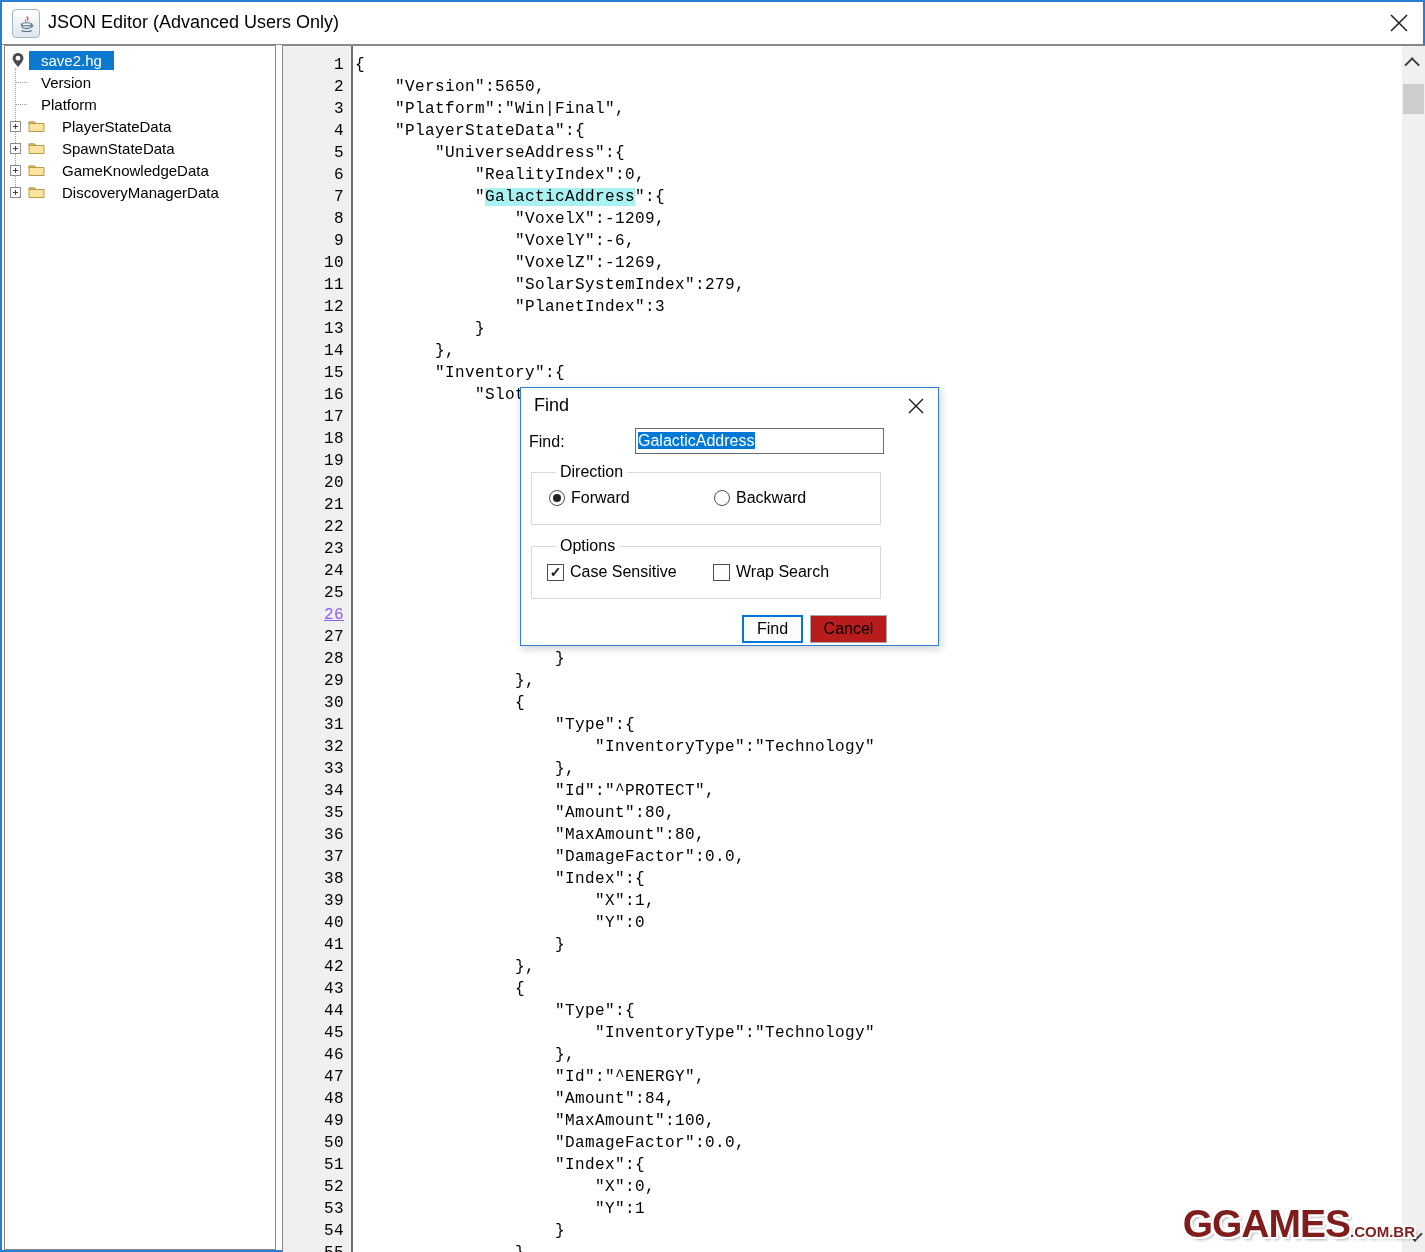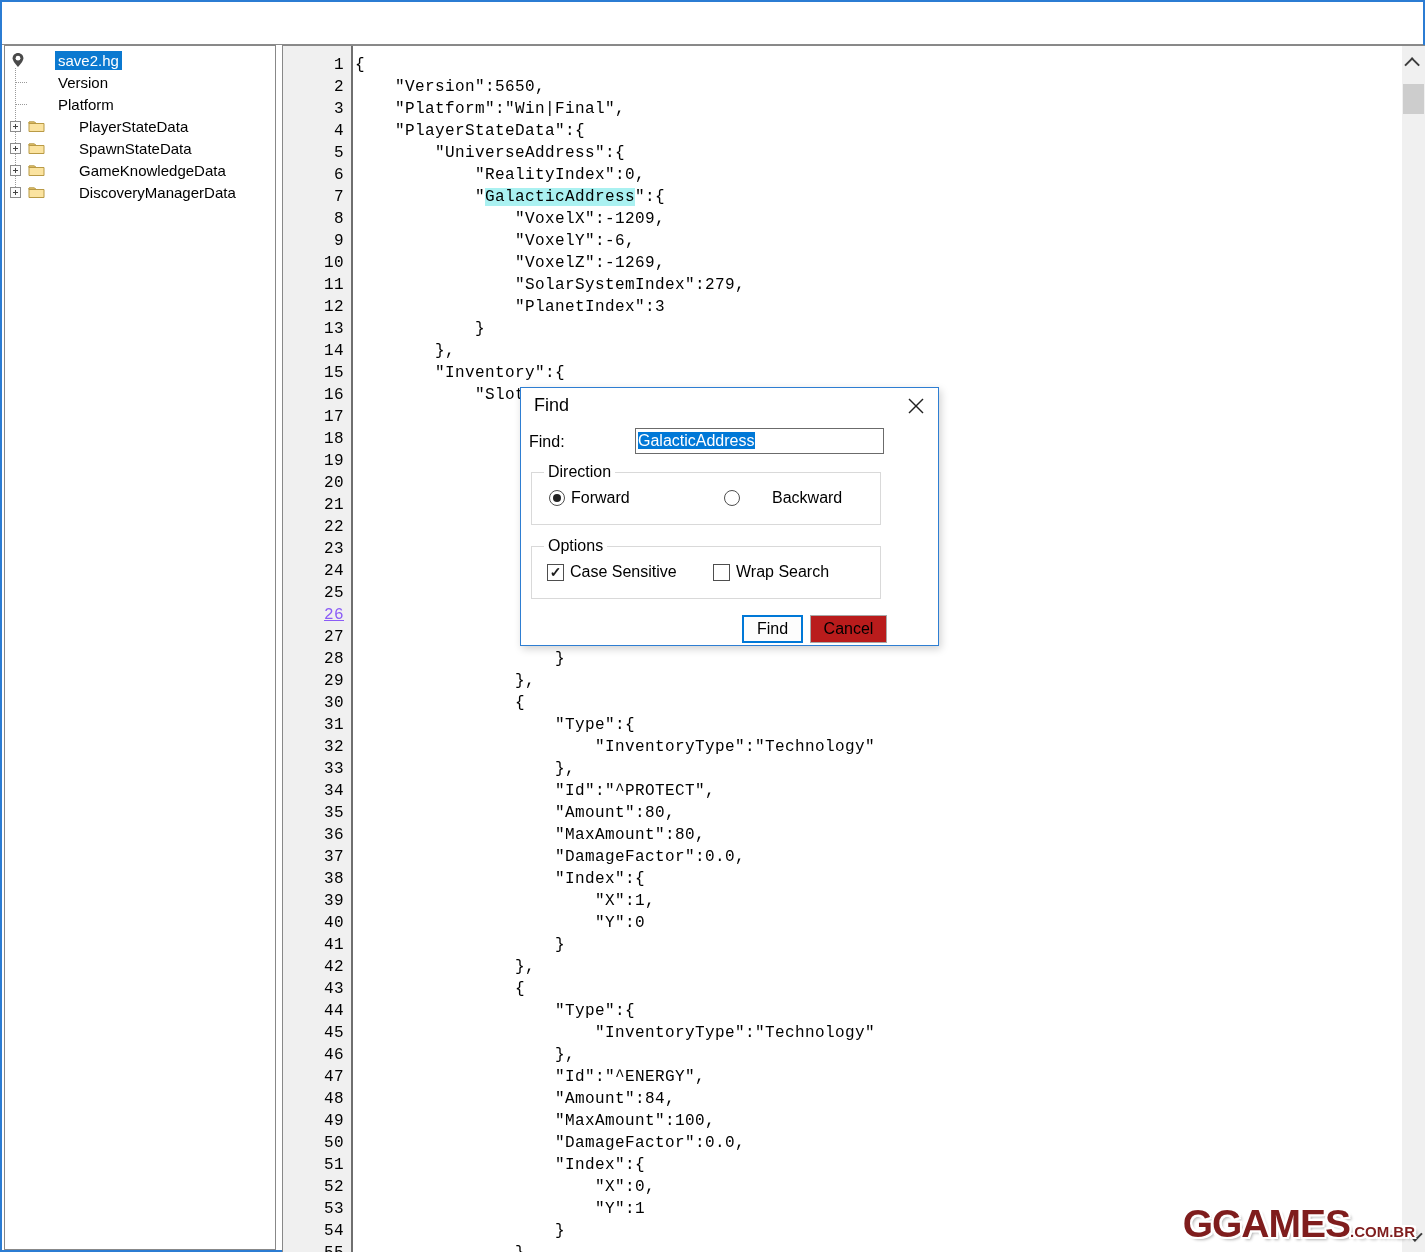--- a/index.html
+++ b/index.html
@@ -15,21 +15,21 @@
   .close-x{position:absolute;right:14px;top:11px;width:20px;height:20px;cursor:pointer;}
   .close-x svg{display:block;}
 
   
   .content-top-line{position:absolute;left:0;top:42px;right:0;height:1px;background:#8a8a8a;}
 
   .tree-panel{position:absolute;left:2px;top:43px;width:272px;height:1205px;background:#fff;
               border:1px solid #888;box-sizing:border-box;overflow:hidden;}
   .tree-row{position:relative;height:22px;display:flex;align-items:center;font-size:15px;white-space:nowrap;}
   .tree-row.root{margin-top:3px;}
-  .tree-label{padding:1px 3px;margin-left:26px;}
+  .tree-label{padding:1px 12px;}
   .tree-label.selected{background:#0b79d0;color:#fff;}
   .expand-box{width:11px;height:11px;border:1px solid #8c8c8c;background:#fcfcfc;box-sizing:border-box;
               margin-left:5px;margin-right:7px;position:relative;flex:0 0 auto;}
   .expand-box:before,.expand-box:after{content:"";position:absolute;background:#444;}
   .expand-box:before{left:2px;right:2px;top:4px;height:1px;}
   .expand-box:after{top:2px;bottom:2px;left:4px;width:1px;}
   .tree-conn{position:absolute;border-left:1px dotted #9a9a9a;left:10px;width:0;}
   .tree-stub{height:0;border-top:1px dotted #9a9a9a;width:12px;margin-left:10px;flex:0 0 auto;}
   .tree-stub.leafpad{margin-right:2px;}
   .pin-icon{width:14px;height:16px;margin-left:6px;margin-right:4px;flex:0 0 auto;}
@@ -64,21 +64,21 @@
                border:1px solid #2e7ed2;box-sizing:border-box;box-shadow:2px 3px 8px rgba(0,0,0,0.18);z-index:20;}
   .fd-title{position:absolute;left:13px;top:7px;font-size:18px;}
   .fd-close{position:absolute;right:12px;top:8px;width:20px;height:20px;cursor:pointer;}
   .fd-find-label{position:absolute;left:8px;top:45px;font-size:16px;}
   .fd-field{position:absolute;left:114px;top:40px;width:249px;height:26px;border:1px solid #6b6b6b;
             background:#fff;box-sizing:border-box;font-size:16px;line-height:24px;padding-left:2px;white-space:nowrap;overflow:hidden;}
   .fd-selection{background:#0078d7;color:#fff;}
   .groupbox{position:absolute;left:10px;width:350px;height:53px;border:1px solid #d9d9d9;box-sizing:border-box;}
   .groupbox.direction{top:84px;}
   .groupbox.options{top:158px;}
-  .gb-legend{position:absolute;top:-10px;left:12px;background:#fff;padding:0 4px;font-size:16px;}
+  .gb-legend{position:absolute;top:-10px;left:24px;background:#fff;padding:0 4px;font-size:16px;}
   .opt-item{position:absolute;top:16px;display:flex;align-items:center;font-size:16px;}
   .radio{width:16px;height:16px;border:1px solid #4e4e4e;border-radius:50%;box-sizing:border-box;
          margin-right:6px;background:#fff;display:flex;align-items:center;justify-content:center;flex:0 0 auto;}
   .radio .dot{width:8px;height:8px;border-radius:50%;background:#222;}
   .checkbox{width:17px;height:17px;border:1px solid #4e4e4e;box-sizing:border-box;background:#fff;
             margin-right:6px;display:flex;align-items:center;justify-content:center;flex:0 0 auto;
             font-size:14px;font-weight:bold;color:#1c1c1c;line-height:1;}
   .fd-btn{position:absolute;top:227px;height:28px;font-size:16px;display:flex;align-items:center;
           justify-content:center;box-sizing:border-box;cursor:pointer;}
   .fd-btn.find{left:221px;width:61px;background:#fdfdfd;border:2px solid #0078d7;}
@@ -90,20 +90,39 @@
              text-shadow:-2px -2px 0 #fff,2px -2px 0 #fff,-2px 2px 0 #fff,2px 2px 0 #fff,
                          0 -2px 0 #fff,0 2px 0 #fff,-2px 0 0 #fff,2px 0 0 #fff,3px 3px 3px rgba(0,0,0,.3);}
   .wm-main{font-size:39px;letter-spacing:-1px;}
   .wm-suffix{font-size:15px;letter-spacing:0;text-align:center;}
 </style>
 </head>
 <body>
 
 <div class="window">
 
+  <div class="titlebar">
+    <div class="java-btn">
+      <svg width="17" height="18" viewBox="0 0 17 18">
+        <path d="M9 1 C7 3 11 4 8.6 6.5 C12 4.6 10.5 2.8 9 1 Z" fill="#d6572c"></path>
+        <path d="M7.2 4.2 C6 5.4 8.6 6 7 7.4 C9.6 6.2 8.6 5.2 7.2 4.2 Z" fill="#d6572c"></path>
+        <ellipse cx="8.5" cy="9.3" rx="5.2" ry="1.6" fill="none" stroke="#5d7588" stroke-width="1.1"></ellipse>
+        <path d="M3.6 9.8 C3.8 12.2 5.6 13.6 8.5 13.6 C11.4 13.6 13.2 12.2 13.4 9.8" fill="none" stroke="#5d7588" stroke-width="1.2"></path>
+        <path d="M13.4 10 C15.4 9.6 15.6 11.6 13 12.1" fill="none" stroke="#5d7588" stroke-width="1.1"></path>
+        <path d="M3.4 15.6 C7 16.8 10.4 16.8 13.8 15.6" fill="none" stroke="#5d7588" stroke-width="1.2"></path>
+      </svg>
+    </div>
+    <div class="app-title">JSON Editor (Advanced Users Only)</div>
+    <div class="close-x">
+      <svg width="20" height="20" viewBox="0 0 20 20">
+        <line x1="2" y1="2" x2="18" y2="18" stroke="#222" stroke-width="1.6"></line>
+        <line x1="18" y1="2" x2="2" y2="18" stroke="#222" stroke-width="1.6"></line>
+      </svg>
+    </div>
+  </div>
   <div class="content-top-line"></div>
 
   <div class="tree-panel">
     <div class="tree-conn" style="top:22px;height:125px;"></div>
     <div id="tree-rows">
         <div class="tree-row root">
           <svg class="pin-icon" viewBox="0 0 14 16">
             <path d="M7 1 C3.9 1 1.6 3.3 1.6 6.3 C1.6 9.6 7 15 7 15 C7 15 12.4 9.6 12.4 6.3 C12.4 3.3 10.1 1 7 1 Z" fill="#4a4a4a"></path>
             <circle cx="7" cy="6.2" r="2.4" fill="#fff"></circle>
           </svg>
@@ -292,21 +311,21 @@
     </div>
 
     <div class="groupbox direction">
       <span class="gb-legend">Direction</span>
       <div class="opt-item" style="left:17px;">
         <span class="radio">
             <span class="dot"></span>
           </span>
         <span>Forward</span>
       </div>
-      <div class="opt-item" style="left:192px;gap:26px;">
+      <div class="opt-item" style="left:182px;">
         <span class="radio"></span>
         <span>Backward</span>
       </div>
     </div>
 
     <div class="groupbox options">
       <span class="gb-legend">Options</span>
       <div class="opt-item" style="left:15px;">
         <span class="checkbox">✓</span>
         <span>Case Sensitive</span>

